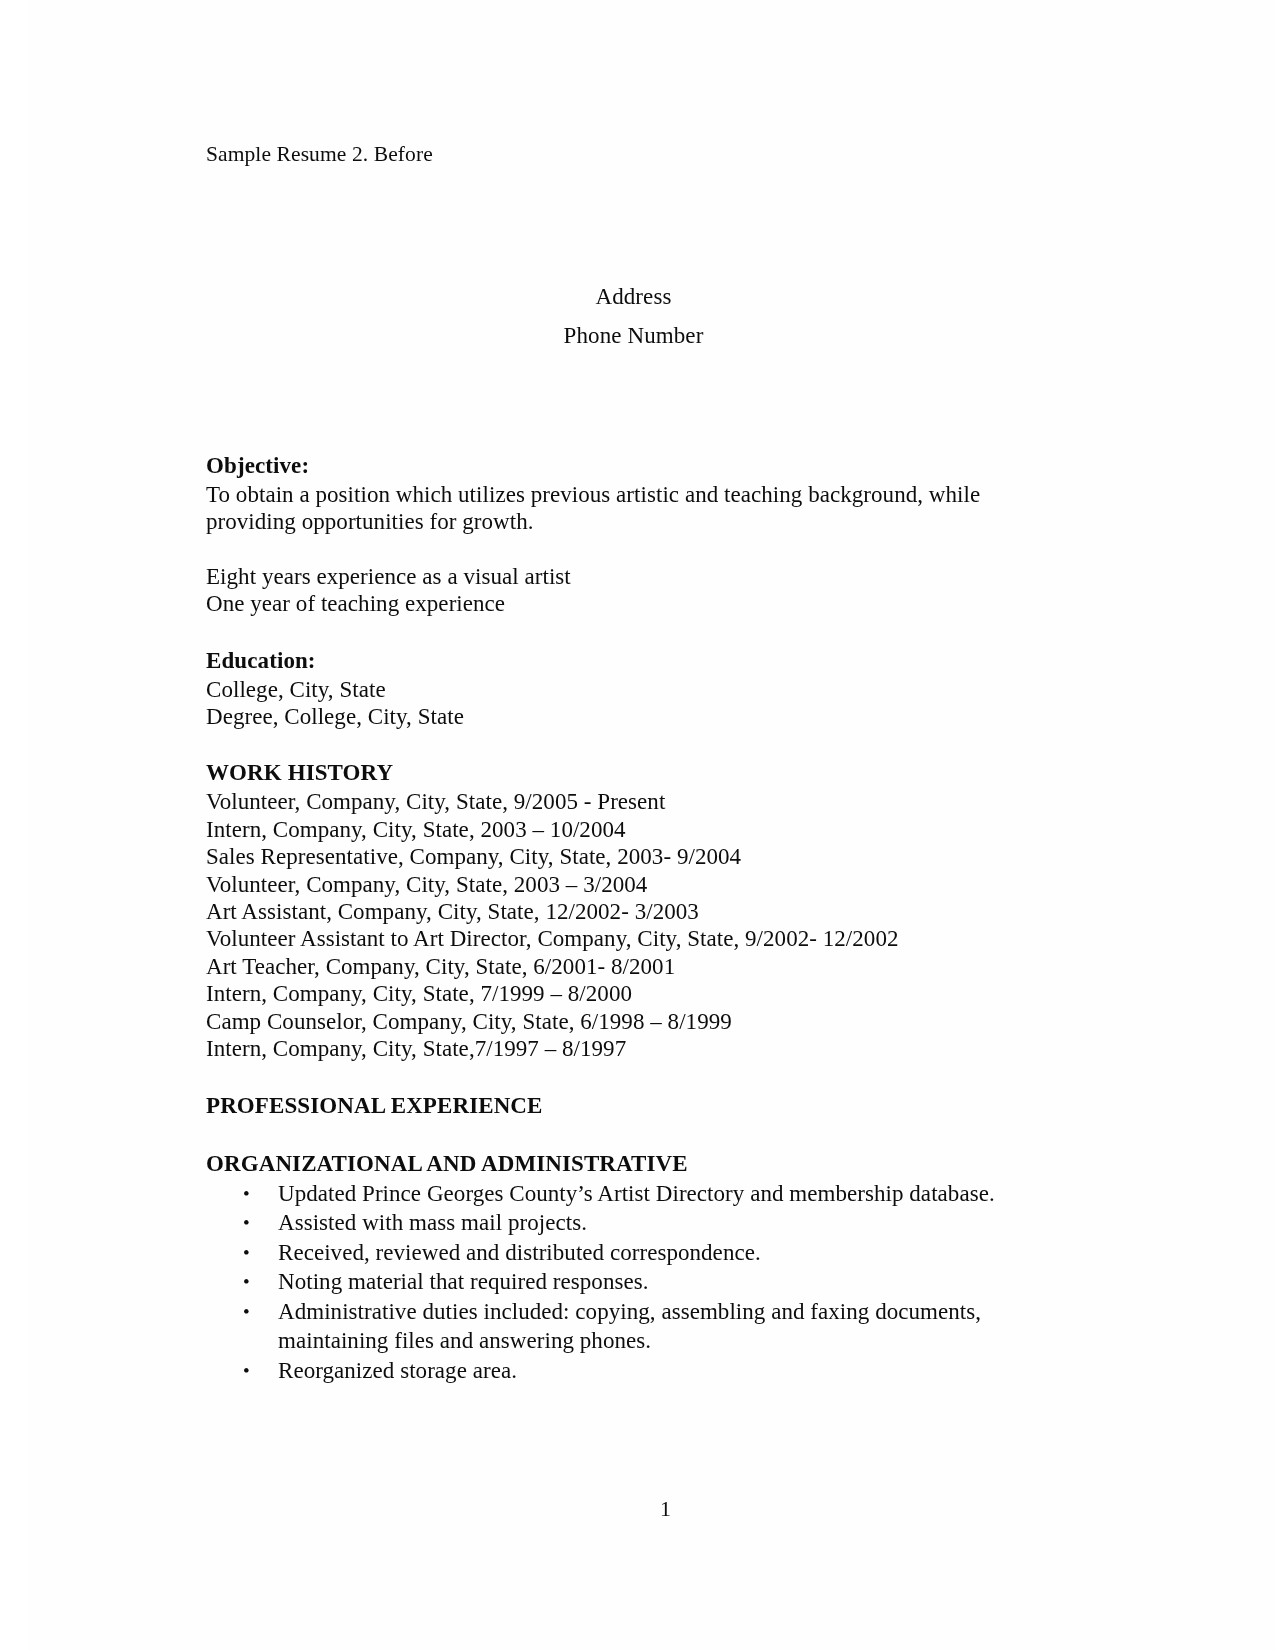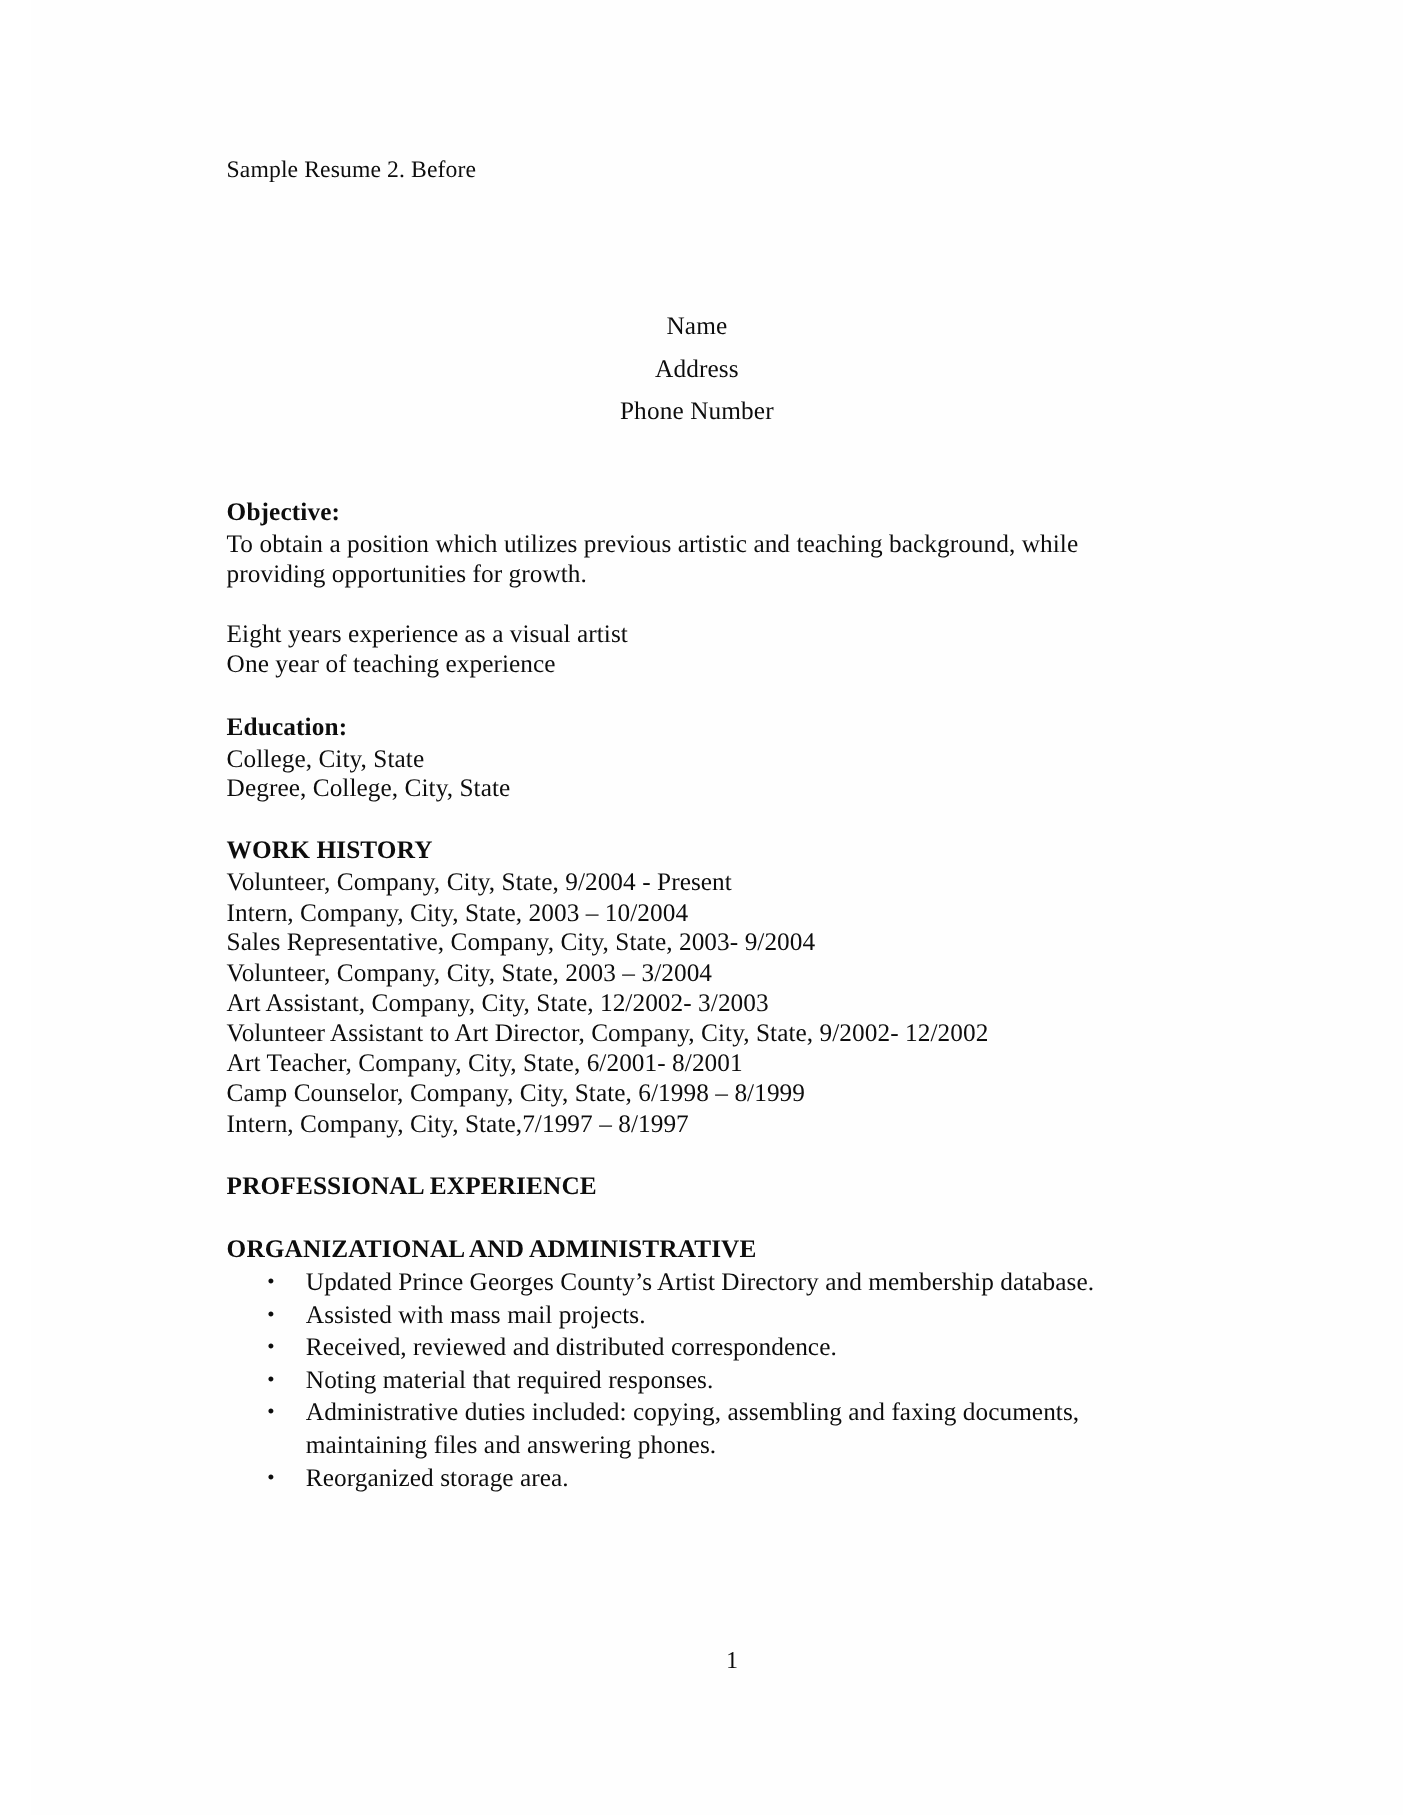--- a/index.html
+++ b/index.html
@@ -123,21 +123,20 @@
   }
 </style>
 </head>
 <body>
 
 <div class="page">
 
   <div class="doc-caption">Sample Resume 2. Before</div>
 
   <div class="contact-block">
-    <div class="contact-line">Name</div>
     <div class="contact-line">Address</div>
     <div class="contact-line">Phone Number</div>
   </div>
 
   <div class="body-col">
 
     <div class="section">
       <h2 class="heading">Objective:</h2>
       <p class="para">To obtain a position which utilizes previous artistic and teaching background, while providing opportunities for growth.</p>
     </div>
@@ -154,27 +153,28 @@
     <div class="section">
       <h2 class="heading">Education:</h2>
       <p class="line">College, City, State</p>
       <p class="line">Degree, College, City, State</p>
     </div>
 
     <div class="sec-gap"></div>
 
     <div class="section">
       <h2 class="heading heading-caps">WORK HISTORY</h2>
-      <p class="line">Volunteer, Company, City, State, 9/2004 - Present</p>
+      <p class="line">Volunteer, Company, City, State, 9/2005 - Present</p>
       <p class="line">Intern, Company, City, State, 2003 – 10/2004</p>
       <p class="line">Sales Representative, Company, City, State, 2003- 9/2004</p>
       <p class="line">Volunteer, Company, City, State, 2003 – 3/2004</p>
       <p class="line">Art Assistant, Company, City, State, 12/2002- 3/2003</p>
       <p class="line">Volunteer Assistant to Art Director, Company, City, State, 9/2002- 12/2002</p>
       <p class="line">Art Teacher, Company, City, State, 6/2001- 8/2001</p>
+      <p class="line">Intern, Company, City, State, 7/1999 – 8/2000</p>
       <p class="line">Camp Counselor, Company, City, State, 6/1998 – 8/1999</p>
       <p class="line">Intern, Company, City, State,7/1997 – 8/1997</p>
     </div>
 
     <div class="sec-gap"></div>
 
     <div class="section">
       <h2 class="heading heading-caps">PROFESSIONAL EXPERIENCE</h2>
     </div>
 

